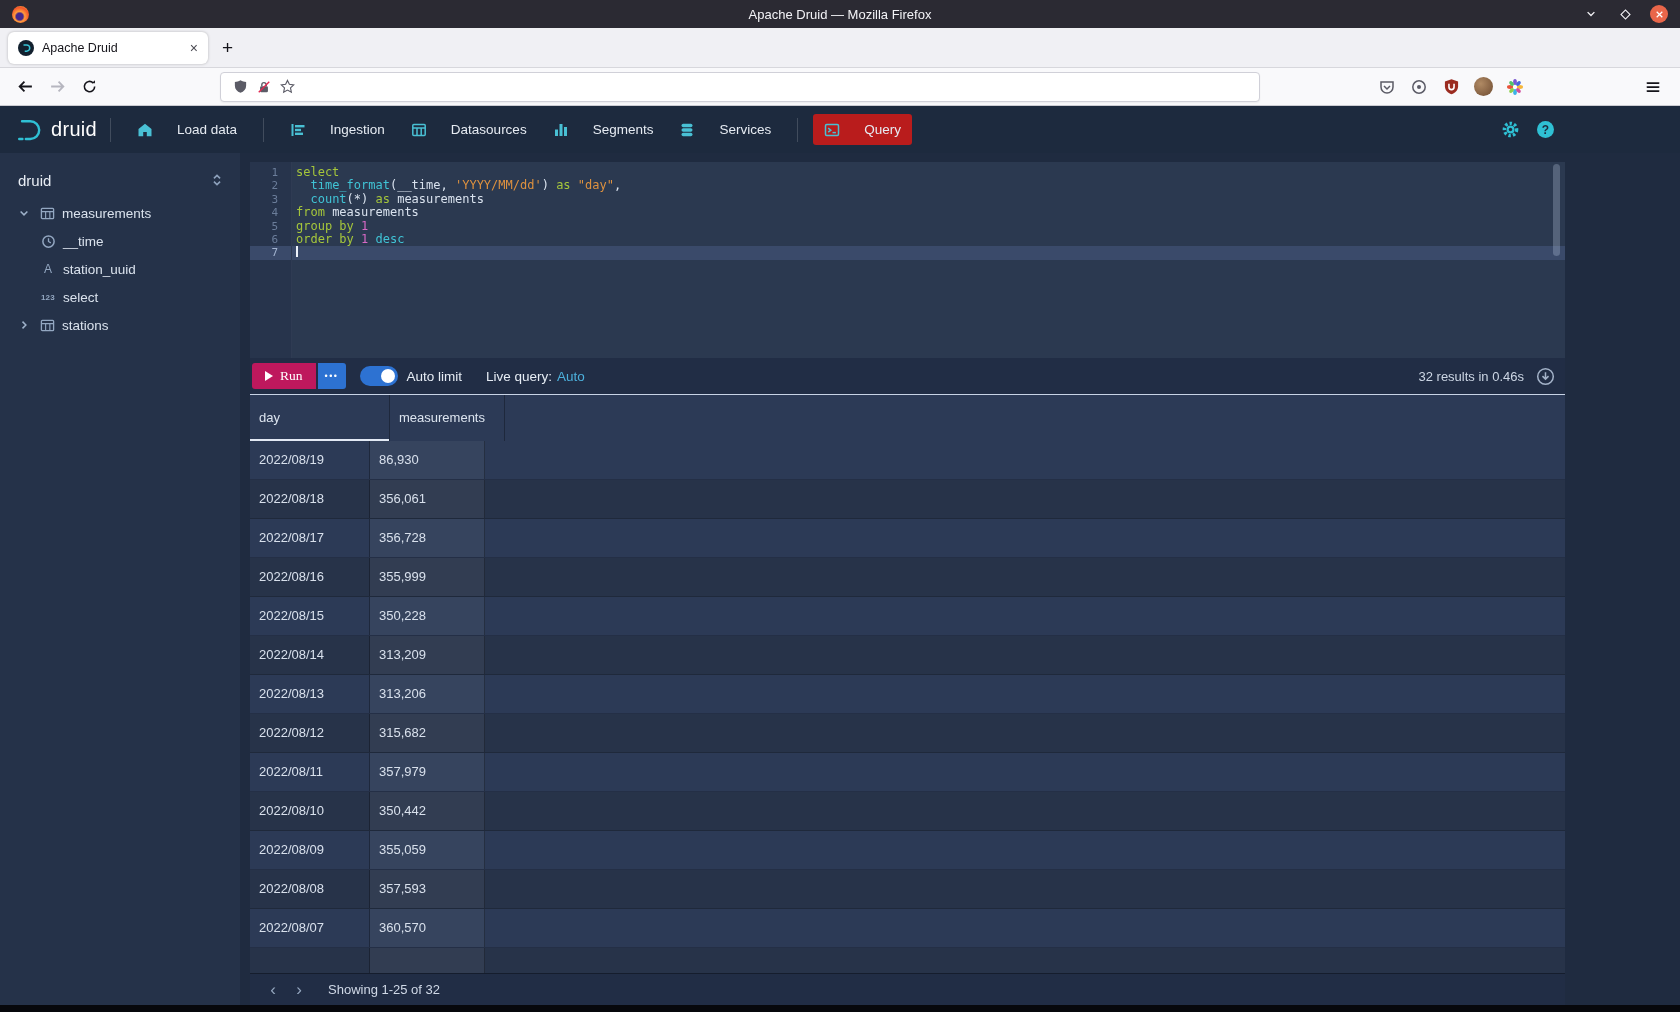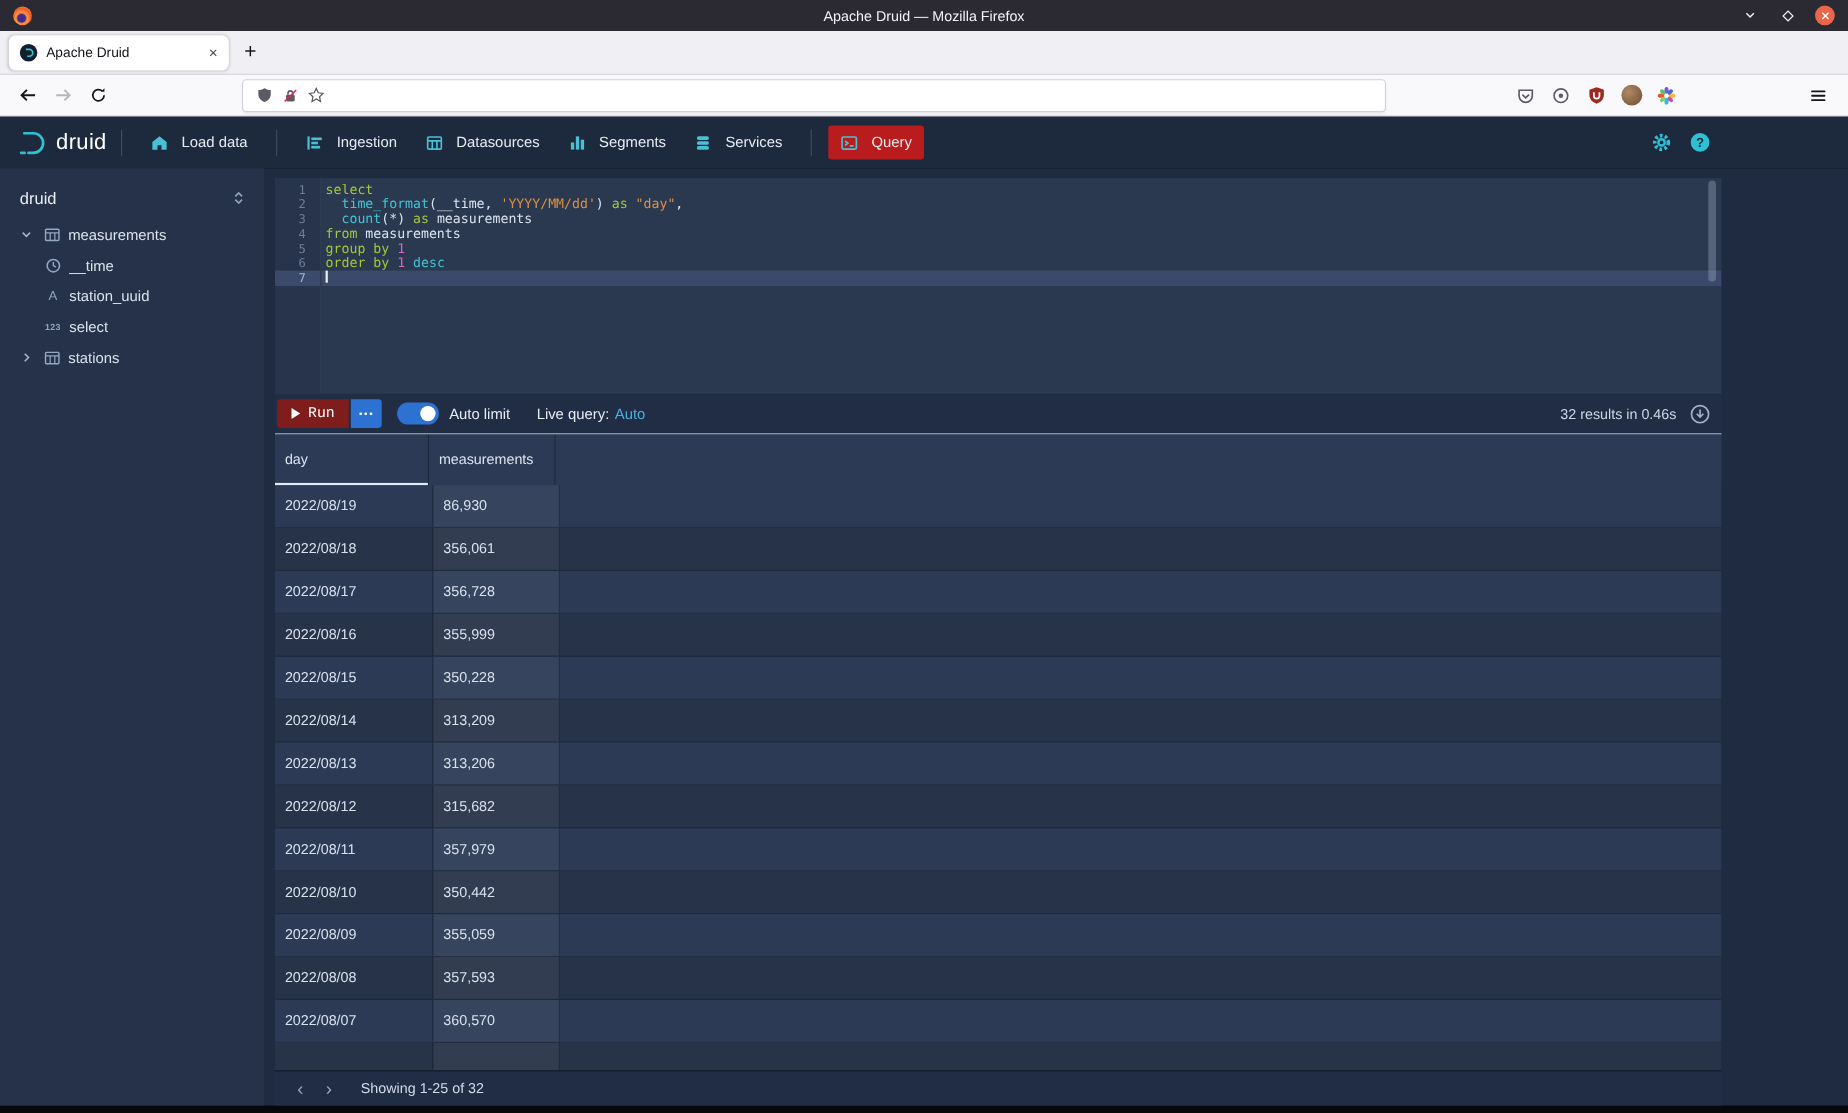--- a/index.html
+++ b/index.html
@@ -28,21 +28,21 @@
 .urlbar{width:1040px;height:30px;background:#fff;border:1px solid #d0d0d8;border-radius:4px;display:flex;align-items:center;gap:9px;padding:0 12px;box-shadow:0 1px 2px rgba(0,0,0,.06);flex:none}
 .url-icon{display:flex;align-items:center}
 .url-text{flex:1;font-size:13.5px;color:#1b1b21;white-space:nowrap;overflow:hidden}
 .avatar{width:19px;height:19px;border-radius:50%;background:radial-gradient(circle at 35% 35%,#b08a64,#6e4b31)}
 
 
 .druid-header{height:47px;background:#1d2a3e;display:flex;align-items:center;padding-left:16px}
 .brand{display:flex;align-items:center;gap:9px}
 .brand-text{color:#fff;font-size:20px;letter-spacing:.3px}
 .hdr-divider{width:1px;height:24px;background:rgba(255,255,255,.16);margin:0 13px;flex:none}
-.nav-item{display:flex;align-items:center;gap:12px;height:31px;padding:0 11px;border-radius:3px;color:#e6ebf2;font-size:13.5px;margin:0 2px;flex:none}
+.nav-item{display:flex;align-items:center;gap:24px;height:31px;padding:0 11px;border-radius:3px;color:#e6ebf2;font-size:13.5px;margin:0 2px;flex:none}
 .nav-item svg{color:#49c0d4;flex:none}
 .nav-item.active{background:#b91c1c}
 .hdr-right{margin-left:auto;margin-right:126px;display:flex;align-items:center;gap:17px}
 .gear-wrap{color:#2fc0d4;display:flex}
 .help-badge{width:17px;height:17px;border-radius:50%;background:#2fc0d4;color:#1d2a3e;font-size:12px;font-weight:bold;display:flex;align-items:center;justify-content:center}
 
 
 .app-body{height:852px;background:#1f2b40;display:flex;align-items:flex-start}
 .sidebar{width:240px;height:100%;background:#253249;flex:none}
 .sidebar-header{height:46px;display:flex;align-items:center;padding:8px 16px 0 18px;color:#e9eef5;font-size:15px}
@@ -64,21 +64,21 @@
 .gutter-line.current{background:#3a4a6a;color:#a3b4d0}
 .code{flex:1;padding:4px 0 0 4px;overflow:hidden}
 .code-line{height:13.4px;font:12px/13.4px "DejaVu Sans Mono",monospace;white-space:pre;color:#d9e2ee}
 .code-line.current{background:#3a4a6a;margin-left:-4px;padding-left:4px}
 .tok-kw{color:#a5c63b}.tok-fn{color:#40c4d6}.tok-str{color:#de913f}.tok-num{color:#d669c6}.tok-pl{color:#d9e2ee}
 .caret{display:inline-block;width:1.5px;height:11px;background:#eef3fb;vertical-align:-1px}
 .editor-scrollbar{position:absolute;right:5px;top:2px;width:7px;height:92px;border-radius:4px;background:rgba(195,210,232,.28)}
 
 
 .runbar{height:36px;background:#212d45;display:flex;align-items:center;padding:0 10px 0 2px}
-.run-btn{height:26px;background:#7f1d1d;border:none;border-radius:3px 0 0 3px;color:#fff;font-size:13.5px;font-family:Liberation Mono, monospace;display:flex;align-items:center;gap:7px;padding:0 13px;cursor:pointer}
+.run-btn{height:26px;background:#be185d;border:none;border-radius:3px 0 0 3px;color:#fff;font-size:13.5px;font-family:Liberation Serif, serif;display:flex;align-items:center;gap:7px;padding:0 13px;cursor:pointer}
 .play-icon{width:0;height:0;border-left:8px solid #fff;border-top:5px solid transparent;border-bottom:5px solid transparent}
 .more-btn{height:26px;width:28px;background:#2d72d2;border:none;border-radius:0 3px 3px 0;color:#fff;font-size:9px;letter-spacing:1.5px;margin-left:2px;font-family:inherit;cursor:pointer}
 .toggle{width:38px;height:20px;border-radius:11px;background:#2d72d2;position:relative;margin-left:14px;flex:none}
 .knob{position:absolute;right:3px;top:3px;width:14px;height:14px;border-radius:50%;background:#fff}
 .runbar-label{color:#e6ecf4;font-size:13.5px;margin-left:9px}
 .runbar-label.live{margin-left:24px}
 .live-value{color:#4cb0dc;font-size:13.5px;margin-left:5px}
 .run-spacer{flex:1}
 .result-info{color:#ccd6e4;font-size:13px}
 .download-btn{margin-left:12px;display:flex}
@@ -88,21 +88,21 @@
 .thead{height:46px;background:#2c3a56;display:flex}
 .th{position:relative;font-size:13px;color:#dce4ef;padding-left:9px;line-height:46px}
 .th.c0{width:140px;border-right:1px solid rgba(0,0,0,.3)}
 .th.c1{width:115px;border-right:1px solid rgba(0,0,0,.3)}
 .sort-underline{position:absolute;left:0;right:0;bottom:0;height:2px;background:#e2e9f4}
 .tbody{height:532px;overflow:hidden}
 .trow{height:39px;display:flex;border-bottom:1px solid rgba(0,0,0,.18)}
 .trow.odd{background:#2c3a56}
 .trow.even{background:#273349}
 .tcell{font-size:13px;color:#d8e0ec;line-height:38px;padding-left:9px}
-.tcell.c0{width:144px;border-right:1px solid rgba(0,0,0,.3)}
+.tcell.c0{width:120px;border-right:1px solid rgba(0,0,0,.3)}
 .tcell.c1{width:115px;border-right:1px solid rgba(0,0,0,.3);background:rgba(255,255,255,.05)}
 
 
 .tfooter{height:32px;background:#212d45;display:flex;align-items:center;border-top:1px solid rgba(0,0,0,.35);padding-left:10px}
 .page-btn{width:26px;height:26px;display:flex;align-items:center;justify-content:center;color:#94a6be;font-size:17px}
 .showing{color:#d0d9e7;font-size:13px;margin-left:16px}
 </style>
 </head>
 <body>
 

